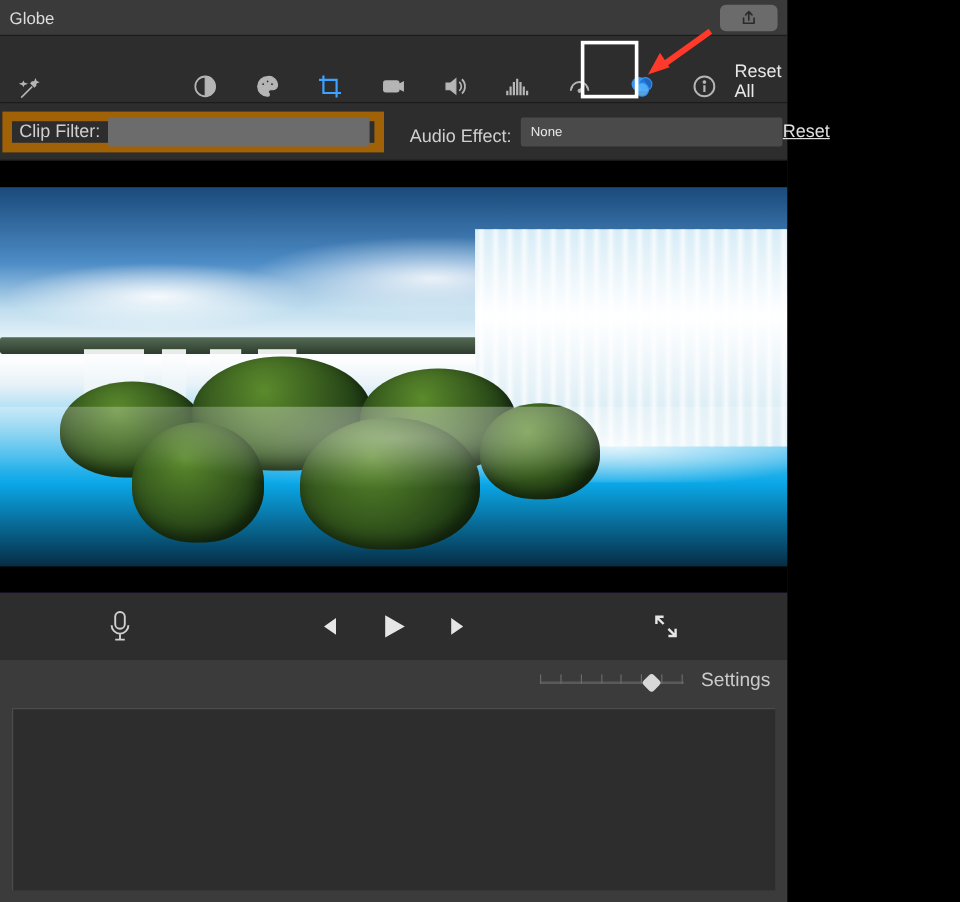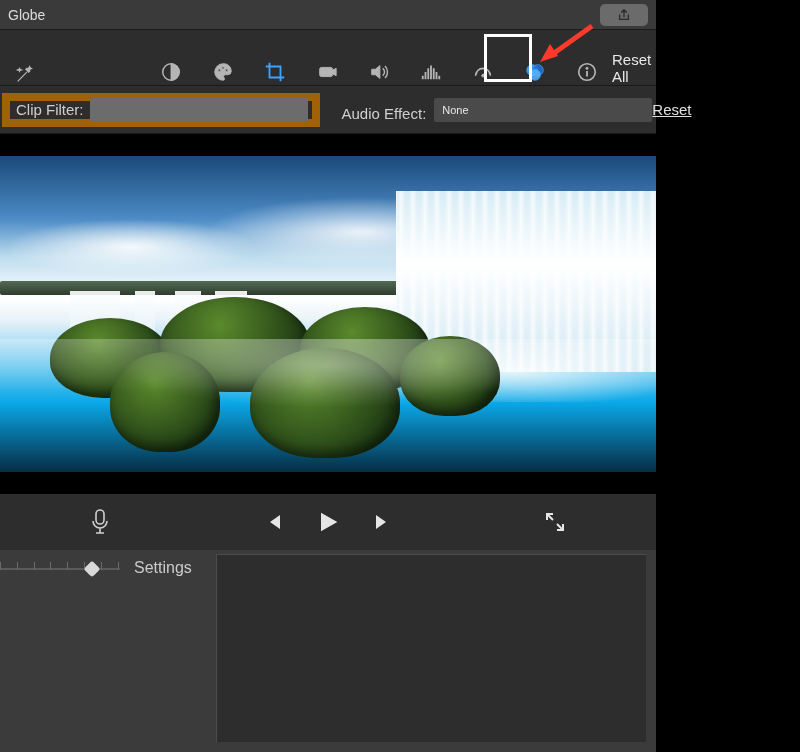--- a/index.html
+++ b/index.html
@@ -83,21 +83,21 @@
 
   
   .controls { height: 56px; background: #2d2d2d; display: flex; align-items: center; padding: 0 90px; position: relative; }
   .controls .mic { color:#cfcfcf; }
   .play-center { position:absolute; left:50%; transform:translateX(-50%); display:flex; align-items:center; gap:30px;}
   .play-center svg { fill:#e6e6e6; }
   .expand { margin-left:auto; }
   .expand svg { stroke:#e6e6e6; fill:none; stroke-width:2;}
 
   
-  .lower { flex:1; background:#3b3b3b; display:flex; }
+  .lower { flex:1; background:#3b3b3b; display:flex; flex-direction:column; }
   .settings-bar { height:36px; display:flex; align-items:center; justify-content:flex-end; padding:0 14px 0 0; gap:14px;}
   .zoom-scale { width:120px; height:16px; position:relative;}
   .zoom-line{position:absolute;left:0;right:0;top:50%;height:2px;background:#5a5a5a;border-radius:1px;}
   .zoom-tick{position:absolute;top:2px;width:1px;height:8px;background:#6a6a6a;}
   .zoom-knob{position:absolute;width:12px;height:12px;background:#d8d8d8;border-radius:3px;transform:rotate(45deg);top:3px;}
   .settings-label{font-size:16px;color:#cbcbcb;}
   .timeline-pane { flex:1; margin:4px 10px 10px 10px; background:#2d2d2d; border-top:1px solid #4c4c4c; border-left:1px solid #4c4c4c;}
 
   svg { display:block;}
 </style>

